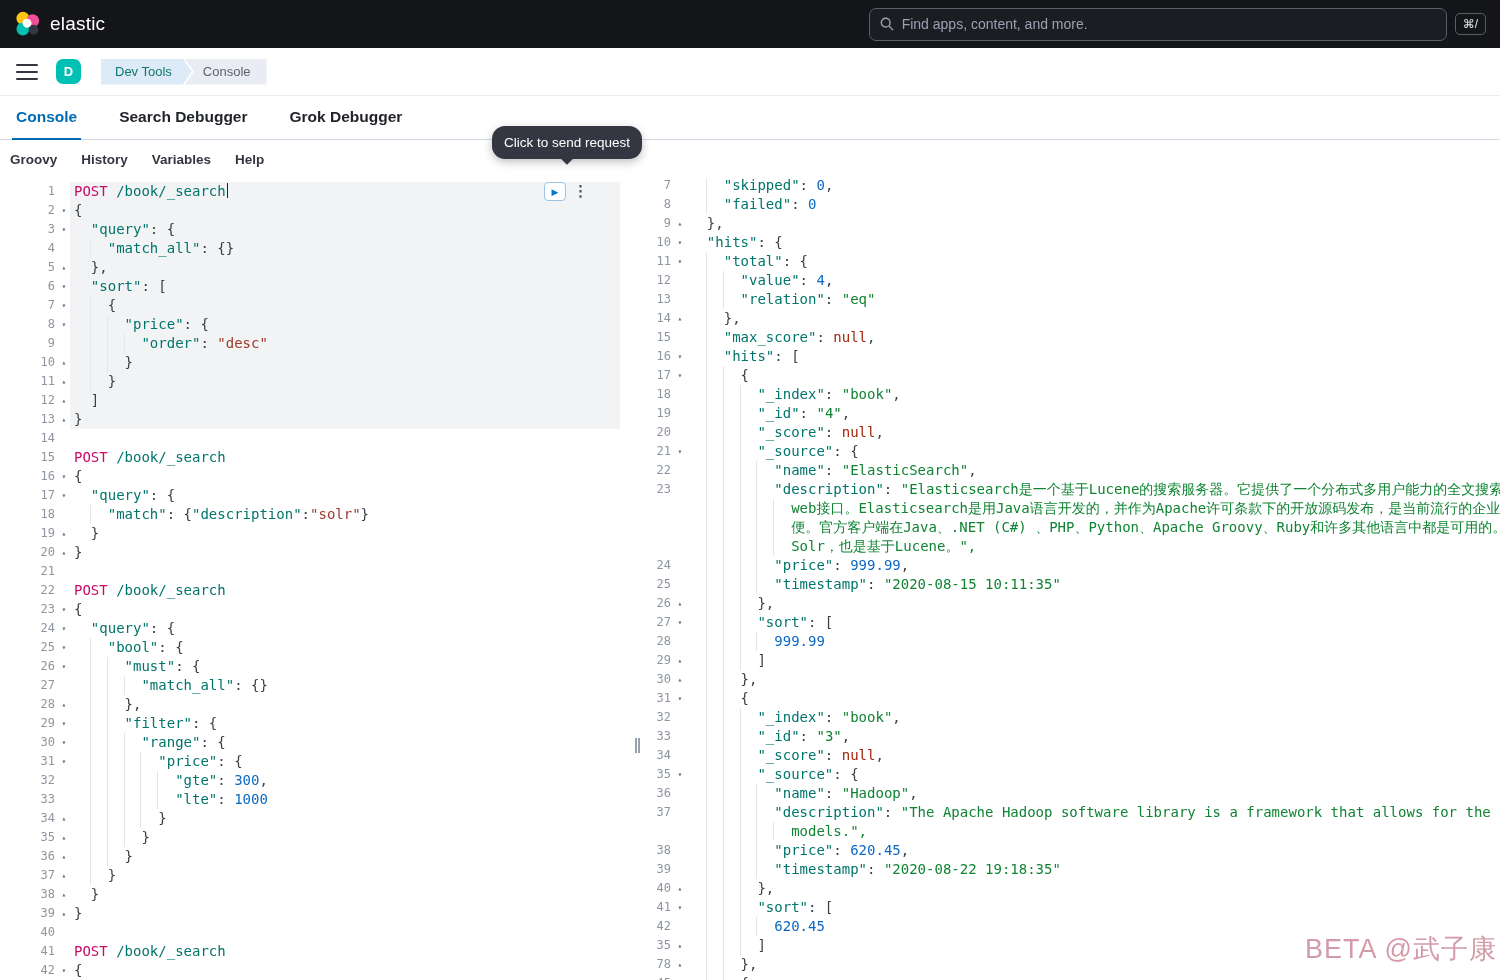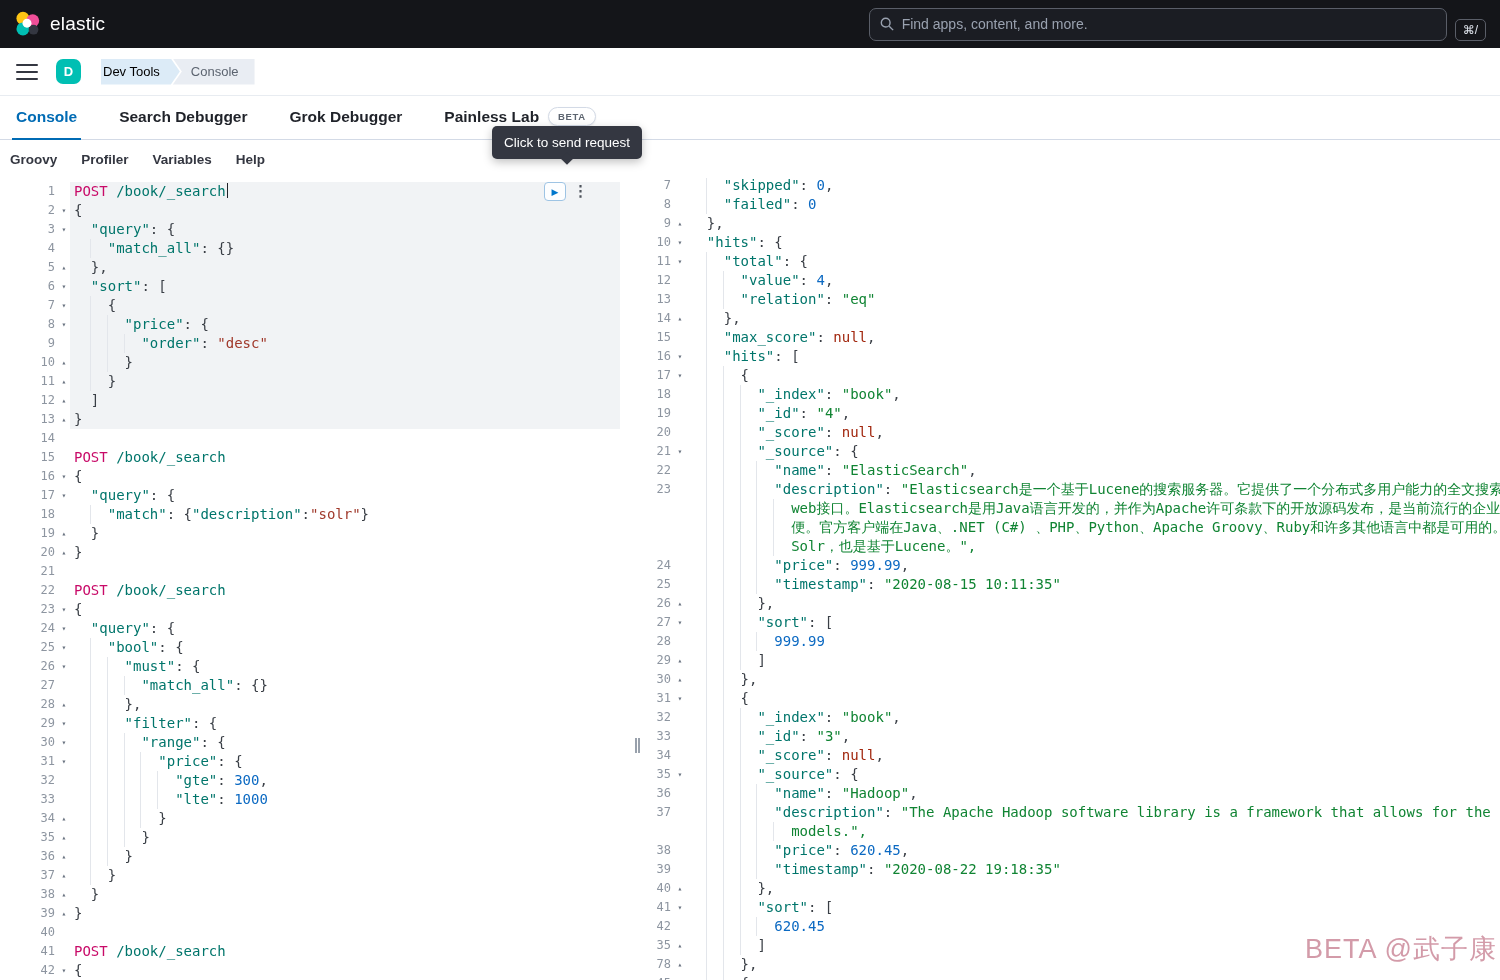--- a/index.html
+++ b/index.html
@@ -3,36 +3,36 @@
 <meta charset="utf-8">
 <style>
   *{margin:0;padding:0;box-sizing:border-box}
   html,body{width:1500px;height:980px;overflow:hidden;background:#fff;
     font-family:"Liberation Sans",sans-serif;position:relative}
 
   
   .topbar{height:48px;background:#141519;display:flex;align-items:center;padding:0 14px;gap:10px}
   .logo{display:flex;align-items:center;cursor:pointer}
   .brand{color:#fff;font-size:19px;font-weight:500;letter-spacing:.2px}
-  .searchwrap{margin-left:auto;display:flex;align-items:flex-end;gap:8px}
+  .searchwrap{margin-left:auto;display:flex;align-items:center;gap:8px}
   .searchbox{width:578px;height:33px;background:#1b1d23;border:1px solid #5a5e68;border-radius:7px;
     display:flex;align-items:center;padding:0 10px;gap:8px}
   .searchbox input{flex:1;background:transparent;border:0;outline:0;color:#e2e7ee;font-size:14px;font-family:inherit}
   .searchbox input::placeholder{color:#9aa2b0}
   .kbd{border:1px solid #5a5e68;border-radius:5px;color:#dfe4ec;font-size:12px;padding:4px 7px;line-height:1}
 
   
   .navrow{height:48px;border-bottom:1px solid #e8ecf1;display:flex;align-items:center;padding:0 16px;gap:18px;background:#fff}
   .hamburger{width:22px;height:16px;display:flex;flex-direction:column;justify-content:space-between;background:none;border:0;cursor:pointer}
   .hamburger span{display:block;height:2px;background:#343741;border-radius:1px}
   .avatar{width:25px;height:25px;border-radius:7px;background:#00bfb3;color:#fff;font-size:13px;font-weight:700;
     display:flex;align-items:center;justify-content:center;cursor:pointer}
   .breadcrumbs{display:flex;align-items:center;margin-left:2px}
   .crumb{height:26px;line-height:26px;font-size:13px;white-space:nowrap;cursor:pointer}
-  .crumb.c0{background:#dcebf7;color:#000000;padding:0 20px 0 2px;
+  .crumb.c0{background:#dcebf7;color:#0f766e;padding:0 20px 0 14px;
     clip-path:polygon(0 0,calc(100% - 9px) 0,100% 50%,calc(100% - 9px) 100%,0 100%)}
   .crumb.c1{background:#e9edf3;color:#5c6470;margin-left:-7px;padding:0 16px 0 18px;
     clip-path:polygon(0 0,100% 0,100% 100%,0 100%,9px 50%)}
 
   
   .tabrow{height:44px;border-bottom:1px solid #d3dae6;display:flex;align-items:center;padding:0 12px}
   .tab{display:flex;align-items:center;height:44px;padding:0 4px;margin-right:34px;font-size:15.5px;font-weight:600;
     color:#1f2229;cursor:pointer;border-bottom:2px solid transparent}
   .tab.active{color:#006bb4;border-bottom-color:#006bb4}
   .beta{margin-left:9px;font-size:9.5px;font-weight:700;letter-spacing:.6px;color:#5d6570;background:#fff;
@@ -64,21 +64,21 @@
   .guides{display:inline-block;height:19px;vertical-align:top;margin-right:2px;
     background:repeating-linear-gradient(to right,transparent 0,transparent calc(2ch - 1px),#e3e6eb calc(2ch - 1px),#e3e6eb 2ch)}
   .caret{display:inline-block;width:1.5px;height:15px;background:#202228;vertical-align:-2px;margin-left:1px}
   .actions{position:absolute;right:32px;top:0;height:19px;display:flex;align-items:center;gap:7px}
   .play{width:22px;height:19px;border:1px solid #9ec4e4;background:#fdfeff;border-radius:4px;color:#0077cc;
     font-size:9px;display:flex;align-items:center;justify-content:center;cursor:pointer;padding:0}
   .kebab{color:#4e545c;font-size:15px;font-weight:700;cursor:pointer;line-height:1}
 
   
   .tooltip{position:absolute;left:492px;top:126px;z-index:50;background:#343741;color:#fff;font-size:13.5px;
-    padding:9px 12px;border-radius:5px;white-space:nowrap;box-shadow:0 3px 10px rgba(0,0,0,.25)}
+    padding:9px 12px;border-radius:13px;white-space:nowrap;box-shadow:0 3px 10px rgba(0,0,0,.25)}
   .tooltip::after{content:"";position:absolute;left:50%;bottom:-4px;width:9px;height:9px;background:#343741;
     transform:translateX(-50%) rotate(45deg)}
 
   
   .watermark{position:absolute;right:3px;bottom:13px;z-index:60;font-size:27px;font-weight:500;
     color:rgba(203,138,154,.85);letter-spacing:1px}
 </style>
 </head>
 <body>
 
@@ -121,29 +121,25 @@
 <div class="tabrow">
     <div class="tab active">
       <span>Console</span>
     </div>
     <div class="tab">
       <span>Search Debugger</span>
     </div>
     <div class="tab">
       <span>Grok Debugger</span>
     </div>
-    <div class="tab">
-      <span>Painless Lab</span>
-      <span class="beta">BETA</span>
-    </div>
   </div>
 
 <div class="menurow">
     <span class="menu-item">Groovy</span>
-    <span class="menu-item">Profiler</span>
+    <span class="menu-item">History</span>
     <span class="menu-item">Variables</span>
     <span class="menu-item">Help</span>
   </div>
 
 <div class="workspace">
   <div class="pane pane-left code">
       <div class="row hl">
         <div class="gut">
           <span class="num">1</span>
           <span class="fold"></span>

